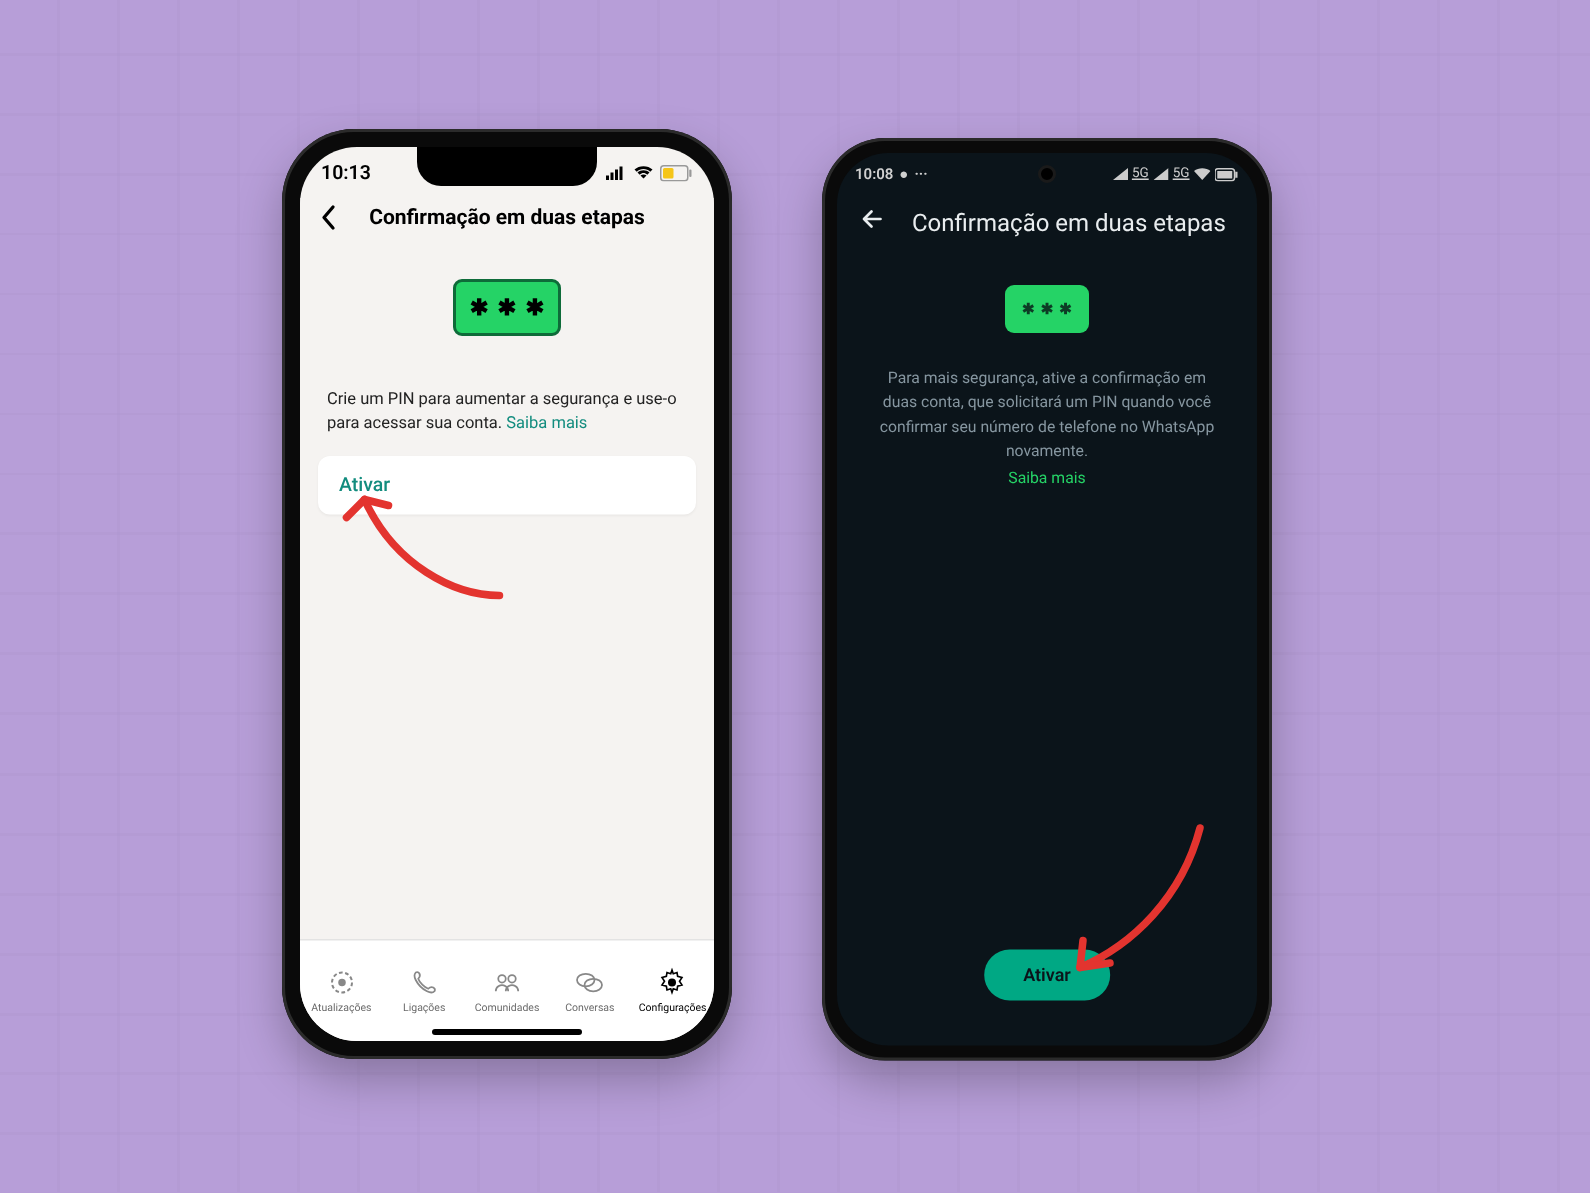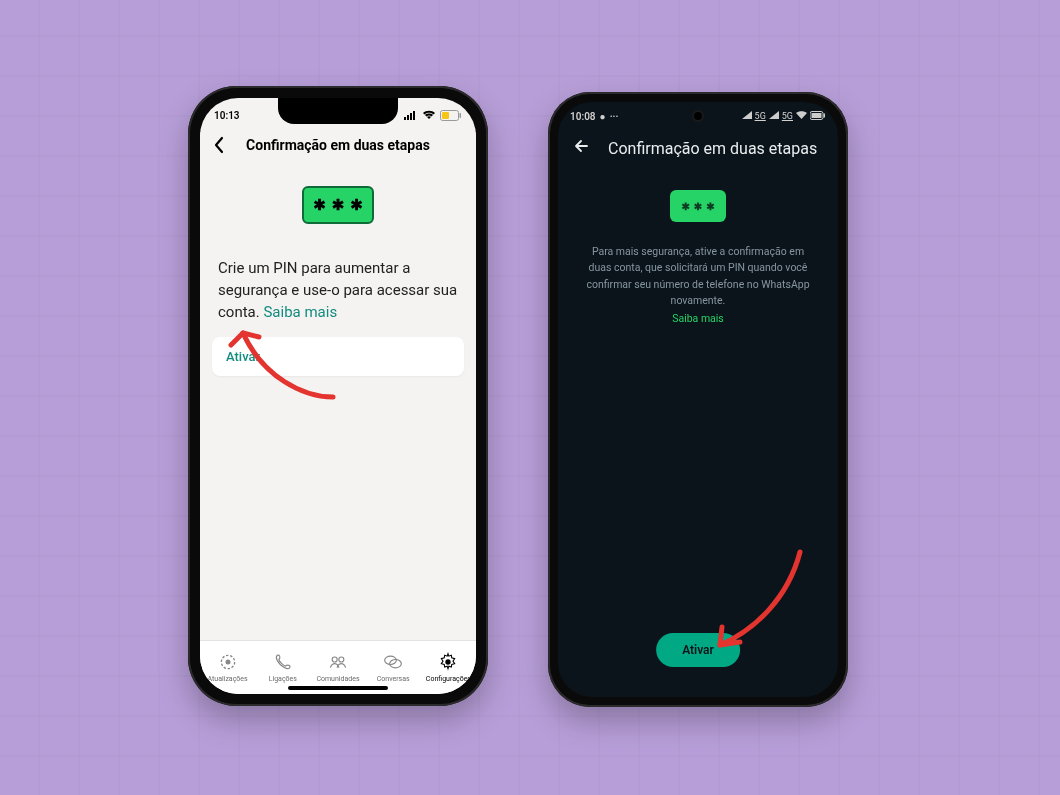--- a/index.html
+++ b/index.html
@@ -45,21 +45,21 @@
     width: 120px; height: 26px;
     background: #000;
     border-bottom-left-radius: 16px;
     border-bottom-right-radius: 16px;
     z-index: 5;
   }
   .ip-statusbar {
     height: 34px;
     display:flex; align-items:center; justify-content:space-between;
     padding: 0 14px;
-    font-size: 10px; font-weight:600; color:#000;
+    font-size: 13px; font-weight:600; color:#000;
   }
   .ip-status-right { display:flex; align-items:center; gap:4px; }
   .ip-header {
     display:flex; align-items:center;
     padding: 4px 10px 10px;
     background:#f5f3f1;
   }
   .ip-back { width:18px; display:flex; align-items:center; justify-content:center; }
   .ip-title { flex:1; text-align:center; font-size:14px; font-weight:700; color:#000; margin-left:-18px; }
   .pin-badge {
@@ -67,34 +67,34 @@
     width: 72px; height: 38px;
     border-radius: 6px;
     background: #25D366;
     border: 2px solid #0e6b39;
     display:flex; align-items:center; justify-content:center;
     gap:6px;
   }
   .pin-badge .star { font-size:15px; color:#000; font-weight:900; }
   .ip-desc {
     margin: 34px 18px 0;
-    font-size: 15px; line-height:1.45; color:#222; text-align:left;
+    font-size: 11px; line-height:1.45; color:#222; text-align:left;
   }
   .ip-desc .link { color:#128C7E; }
   .ip-activate {
     margin: 14px 12px 0;
     background:#fff;
     border-radius:8px;
     padding: 12px 14px;
     font-size: 13px; color:#128C7E; font-weight:500;
     box-shadow: 0 1px 2px rgba(0,0,0,0.05);
   }
   .ip-tabbar {
     position:absolute; left:0; right:0; bottom:0;
-    height: 54px;
+    height: 68px;
     background:#fff;
     border-top:1px solid #e3e3e3;
     display:flex;
   }
   .ip-tab {
     flex:1;
     display:flex; flex-direction:column; align-items:center; justify-content:center;
     gap:3px;
     font-size:7px; color:#6b6b6b;
   }
@@ -128,21 +128,21 @@
     width:12px; height:12px; border-radius:50%; background:#000; border:2px solid #1a1a1a;
     z-index:5;
   }
   .an-statusbar {
     height:28px;
     display:flex; align-items:center; justify-content:space-between;
     padding:0 12px;
     font-size:10px; color:#d0d0d0;gap:24px;
   }
   .an-status-left { display:flex; align-items:center; gap:4px; font-weight:600; }
-  .an-status-right { display:flex; align-items:flex-start; gap:3px; font-size:9px;text-decoration:underline;}
+  .an-status-right { display:flex; align-items:center; gap:3px; font-size:9px;text-decoration:underline;}
   .an-header {
     display:flex; align-items:center; gap:16px;
     padding: 6px 14px 10px;
   }
   .an-title { font-size:16px; font-weight:400; color:#e9edef; }
   .pin-badge-dark {
     margin: 20px auto 0;
     width: 56px; height: 32px;
     border-radius: 6px;
     background: #25D366;

